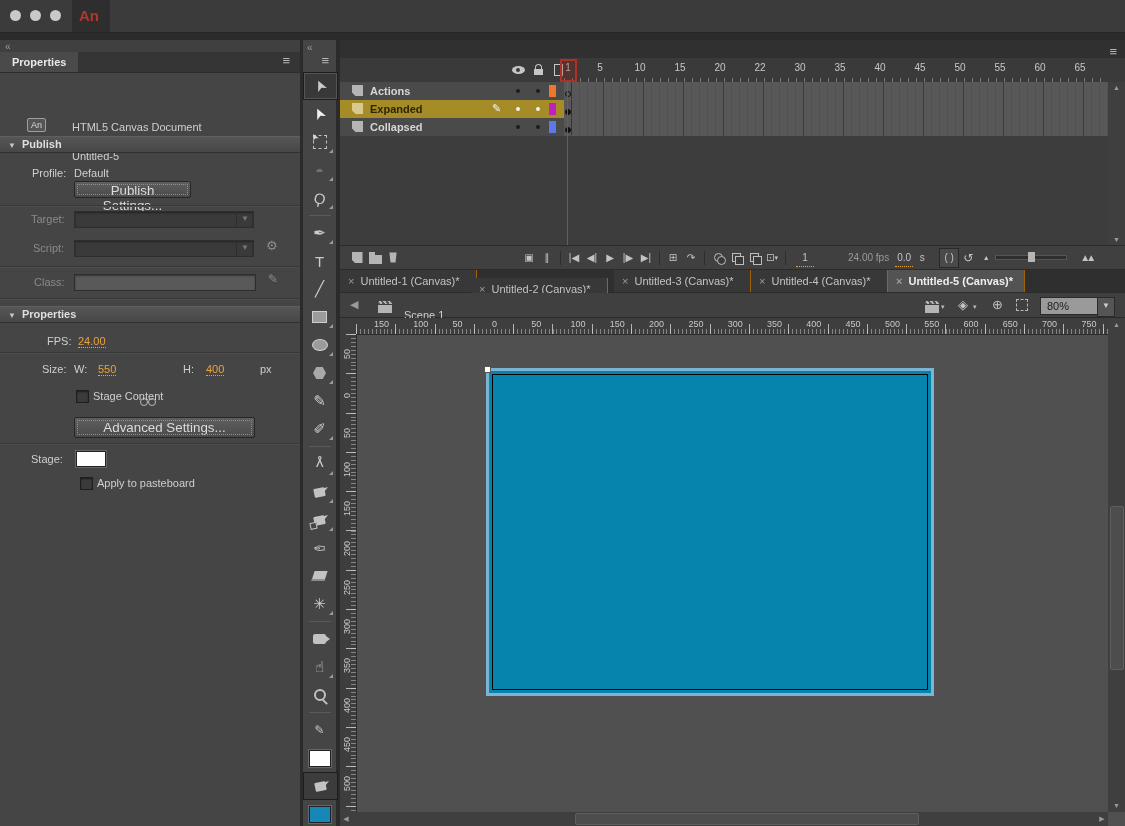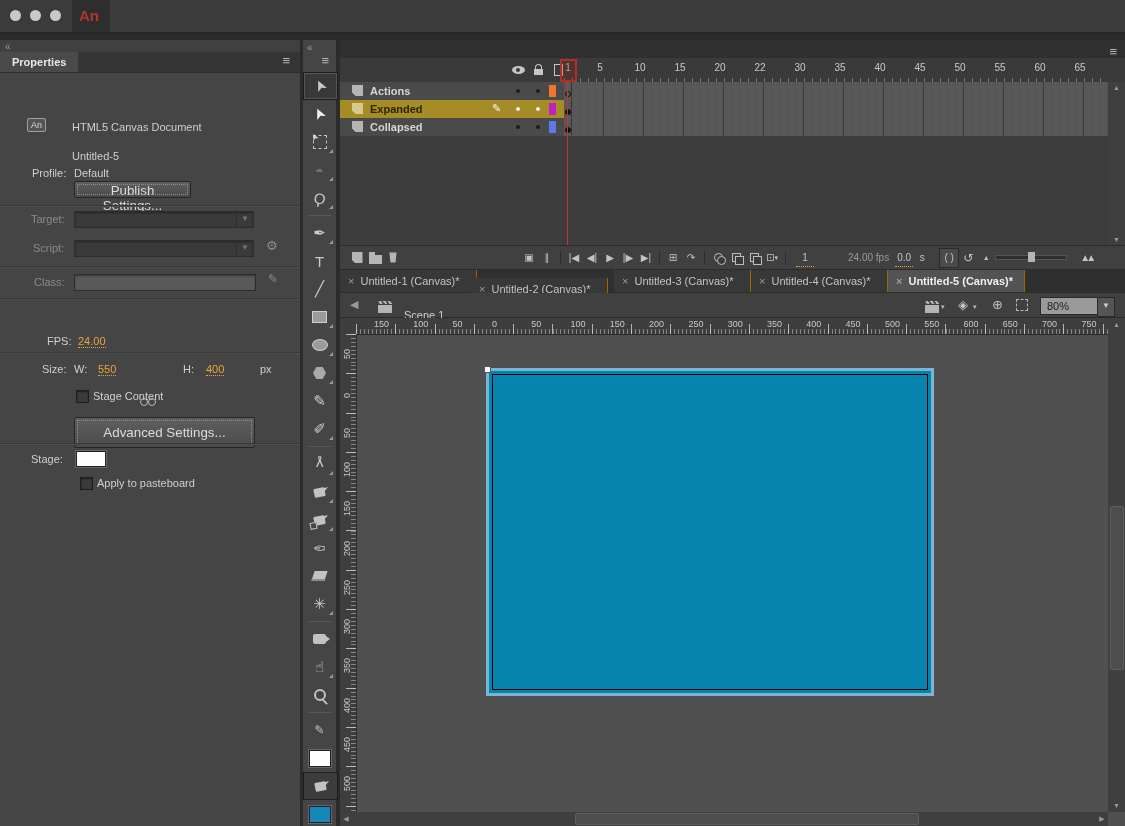--- a/index.html
+++ b/index.html
@@ -159,20 +159,23 @@
       <span class="chev" style="position:absolute;left:5px;top:1px">«</span>
     </div>
     <div class="tabbar">
       <span class="tab-act">Properties</span>
       <span class="menu-ic" style="position:absolute;right:10px;top:16px">≡</span>
     </div>
     <span class="abs doc-badge" style="left:27px;top:78px">An</span>
     <div class="abs" style="left:72px;top:81px">HTML5 Canvas Document</div>
     <div class="abs" style="left:72px;top:110px">Untitled-5</div>
 
+    <div class="abs sect" style="left:0;top:96px;width:300px">
+      <span class="tri">▼</span><span>Publish</span>
+    </div>
     <div class="abs lbl" style="left:32px;top:127px">Profile:</div>
     <div class="abs lbl" style="left:74px;top:127px">Default</div>
     <button class="abs btn" style="left:74px;top:141px;width:117px;height:17px">Publish Settings...</button>
     <div class="abs sep" style="left:0;top:165px;width:300px"></div>
 
     <div class="abs lbl-dim" style="left:31px;top:173px">Target:</div>
     <div class="abs dd" style="left:74px;top:171px;width:178px">
       <span class="arr">▼</span>
       </div>
     <div class="abs lbl-dim" style="left:33px;top:202px">Script:</div>
@@ -180,34 +183,37 @@
       <span class="arr">▼</span>
       </div>
     <span class="abs" style="left:266px;top:198px;color:#8d8d8d;font-size:13px">⚙</span>
     <div class="abs sep" style="left:0;top:226px;width:300px"></div>
 
     <div class="abs lbl-dim" style="left:34px;top:236px">Class:</div>
     <div class="abs" style="left:74px;top:234px;width:180px;height:15px;background:#595959;border:1px solid #2d2d2d;box-shadow:inset 0 1px 2px rgba(0,0,0,.4)"></div>
     <span class="abs" style="left:268px;top:232px;color:#8d8d8d;font-size:12px">✎</span>
     <div class="abs sep" style="left:0;top:258px;width:300px"></div>
 
+    <div class="abs sect" style="left:0;top:266px;width:300px">
+      <span class="tri">▼</span><span>Properties</span>
+    </div>
     <div class="abs lbl" style="left:47px;top:295px">FPS:</div>
     <div class="abs val" style="left:78px;top:295px">24.00</div>
     <div class="abs sep" style="left:0;top:312px;width:300px"></div>
 
     <div class="abs lbl" style="left:42px;top:323px">Size:</div>
     <div class="abs lbl" style="left:74px;top:323px">W:</div>
     <div class="abs val" style="left:98px;top:323px">550</div>
     <span class="abs chain-ic" style="left:148px;top:325px"></span>
     <div class="abs lbl" style="left:183px;top:323px">H:</div>
     <div class="abs val" style="left:206px;top:323px">400</div>
     <div class="abs lbl" style="left:260px;top:323px">px</div>
     <div class="abs cb" style="left:76px;top:350px"></div>
     <div class="abs lbl" style="left:93px;top:350px">Stage Content</div>
-    <button class="abs btn" style="left:74px;top:377px;width:181px;height:31px">Advanced Settings...</button>
+    <button class="abs btn" style="left:74px;top:377px;width:181px;height:21px">Advanced Settings...</button>
     <div class="abs sep" style="left:0;top:403px;width:300px"></div>
 
     <div class="abs lbl" style="left:31px;top:413px">Stage:</div>
     <div class="abs swatch" style="left:76px;top:411px;width:28px;height:14px;background:#ffffff"></div>
     <div class="abs cb" style="left:80px;top:437px"></div>
     <div class="abs lbl" style="left:97px;top:437px">Apply to pasteboard</div>
   </div>
 
   <div class="abs tools-panel">
     <span class="chev" style="position:absolute;left:4px;top:2px">«</span>

